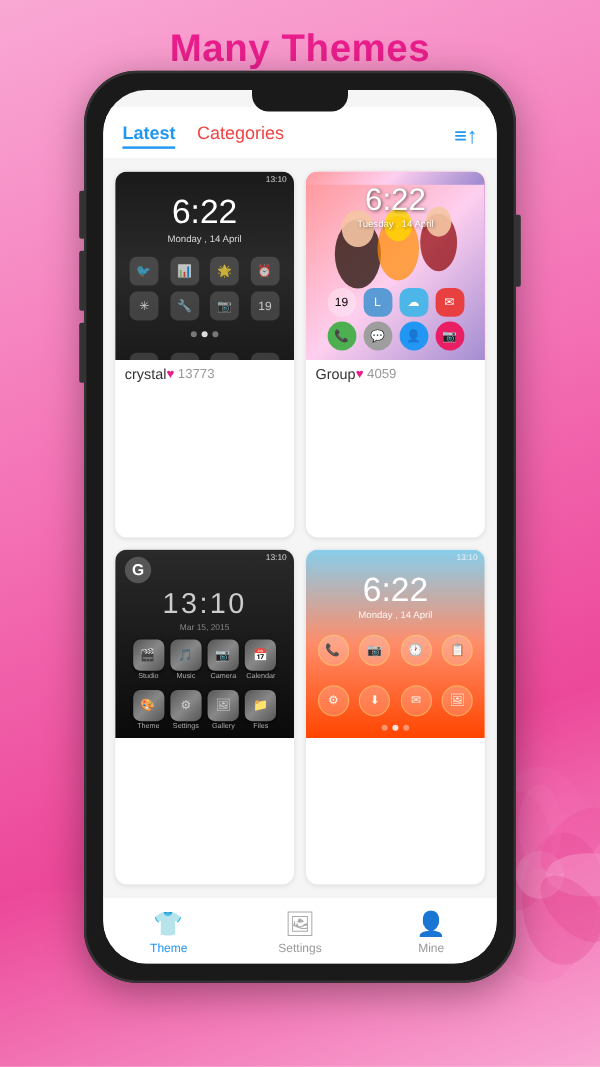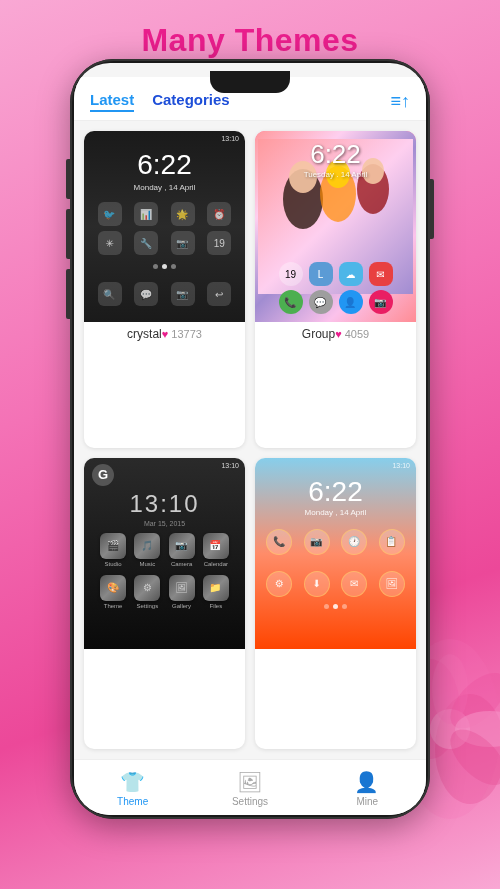--- a/index.html
+++ b/index.html
@@ -36,21 +36,21 @@
       text-shadow: none;
       letter-spacing: 0.5px;
     }
 
     
     .phone-frame {
       width: 360px;
       height: 760px;
       background: #1a1a1a;
       border-radius: 44px;
-      padding: 4px;
+      padding: 16px;
       position: relative;
       z-index: 2;
       box-shadow: 0 8px 32px rgba(0,0,0,0.35), inset 0 0 0 2px #333;
     }
 
     .phone-screen {
       width: 100%;
       height: 100%;
       background: #f5f5f5;
       border-radius: 36px;
@@ -134,22 +134,22 @@
       padding-bottom: 2px;
       border-bottom: 2px solid transparent;
     }
 
     .tab-item.active {
       color: #2196f3;
       border-bottom: 2px solid #2196f3;
     }
 
     .tab-item.inactive {
-      color: #1d4ed8;
-      font-weight: 700;
+      color: #ef4444;
+      font-weight: 400;
     }
 
     .sort-icon {
       color: #2196f3;
       font-size: 18px;
     }
 
     
     .themes-grid {
       display: grid;
@@ -163,21 +163,21 @@
 
     .theme-card {
       background: #fff;
       border-radius: 10px;
       overflow: hidden;
       box-shadow: 0 1px 4px rgba(0,0,0,0.1);
     }
 
     .theme-preview {
       width: 100%;
-      height: 191px;
+      height: 157px;
       position: relative;
       overflow: hidden;
     }
 
     
     .preview-crystal {
       background: linear-gradient(180deg, #1a1a1a 0%, #2a2a2a 50%, #1a1a1a 100%);
       position: relative;
     }
 
@@ -221,21 +221,21 @@
       top: 4px;
       right: 6px;
       font-size: 7px;
       color: rgba(255,255,255,0.8);
     }
 
     .theme-info {
       padding: 5px 8px 6px 8px;
       display: flex;
       align-items: center;
-      justify-content: center;
+      justify-content: flex-start;
     }
 
     .theme-name {
       font-size: 12px;
       color: #333;
       font-weight: 500;
     }
 
     .theme-likes {
       display: flex;

